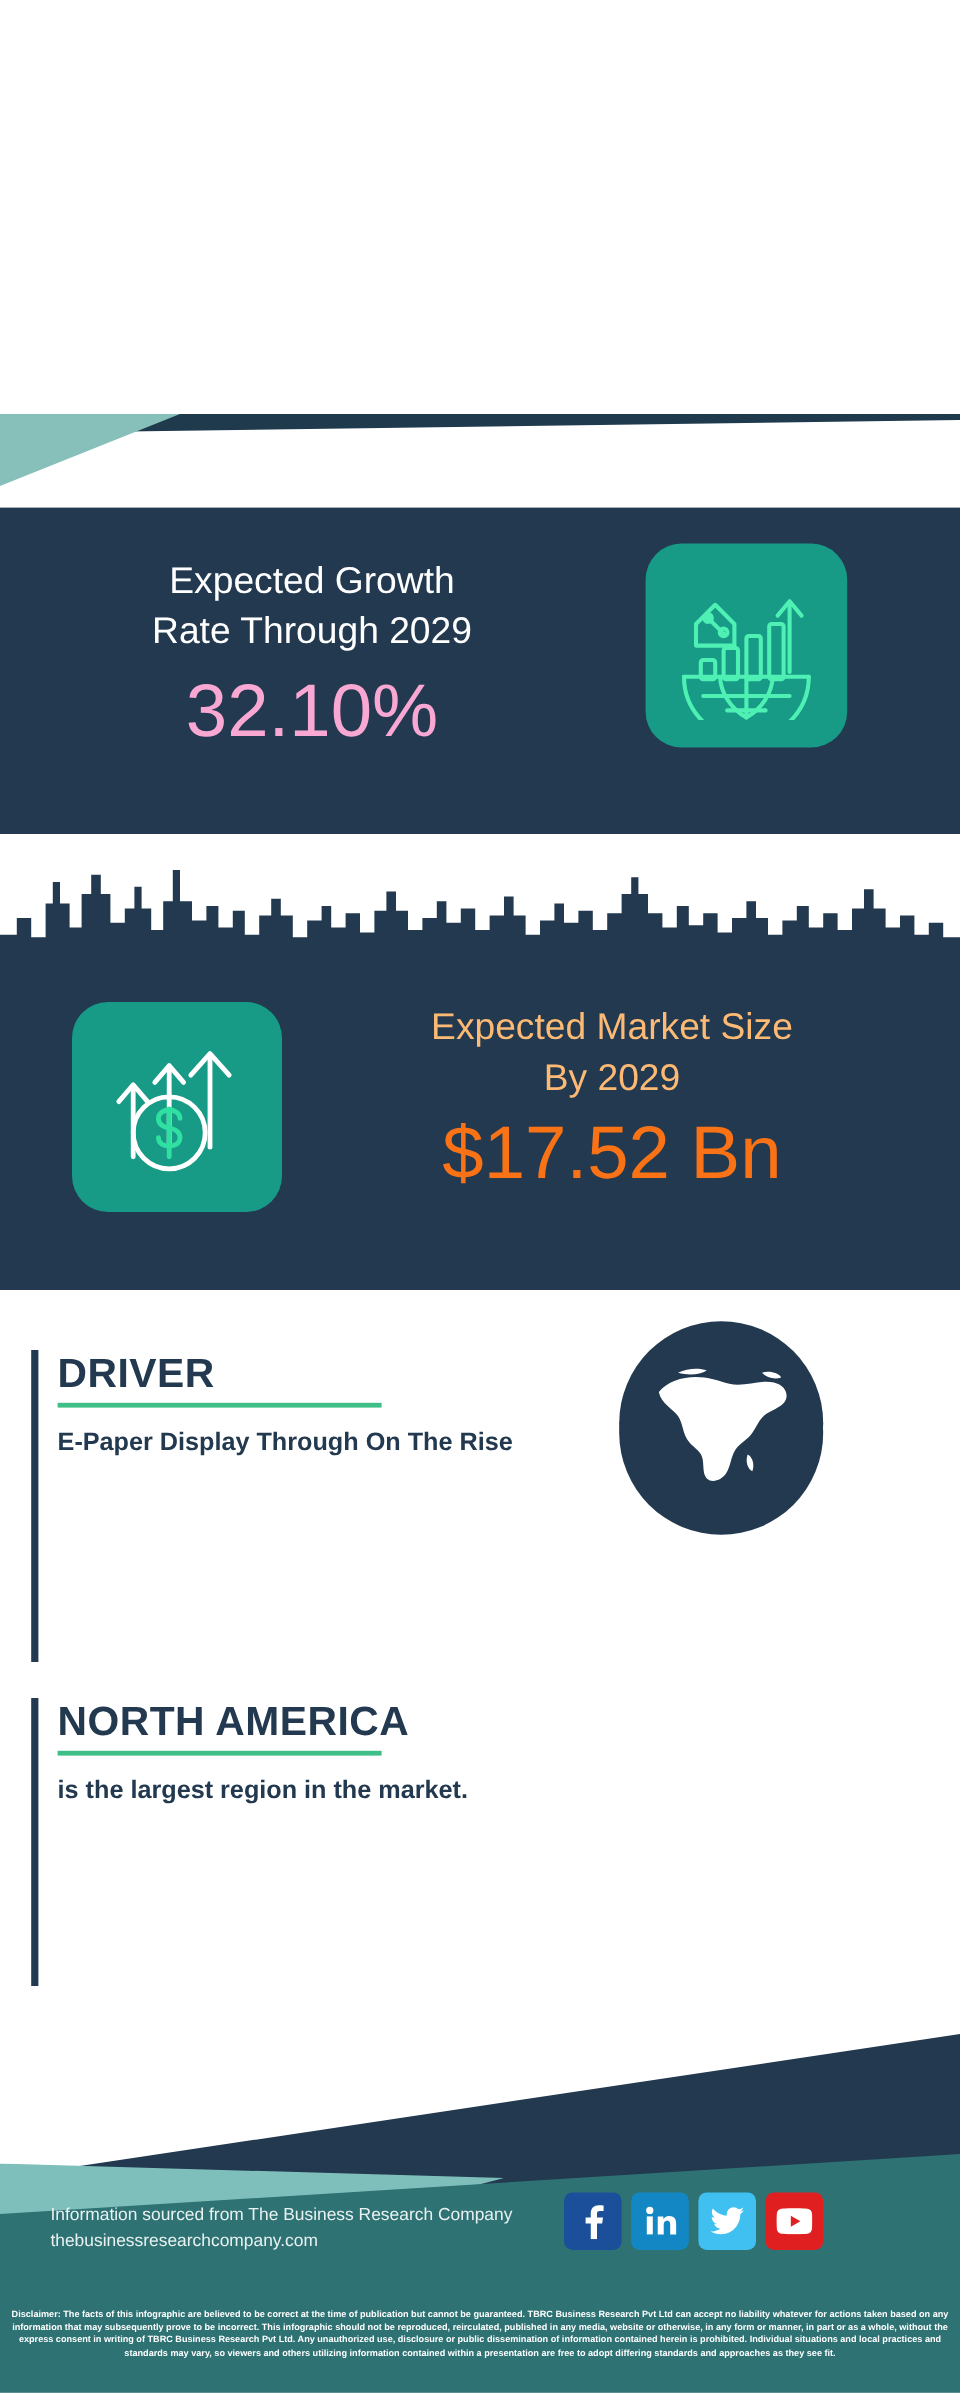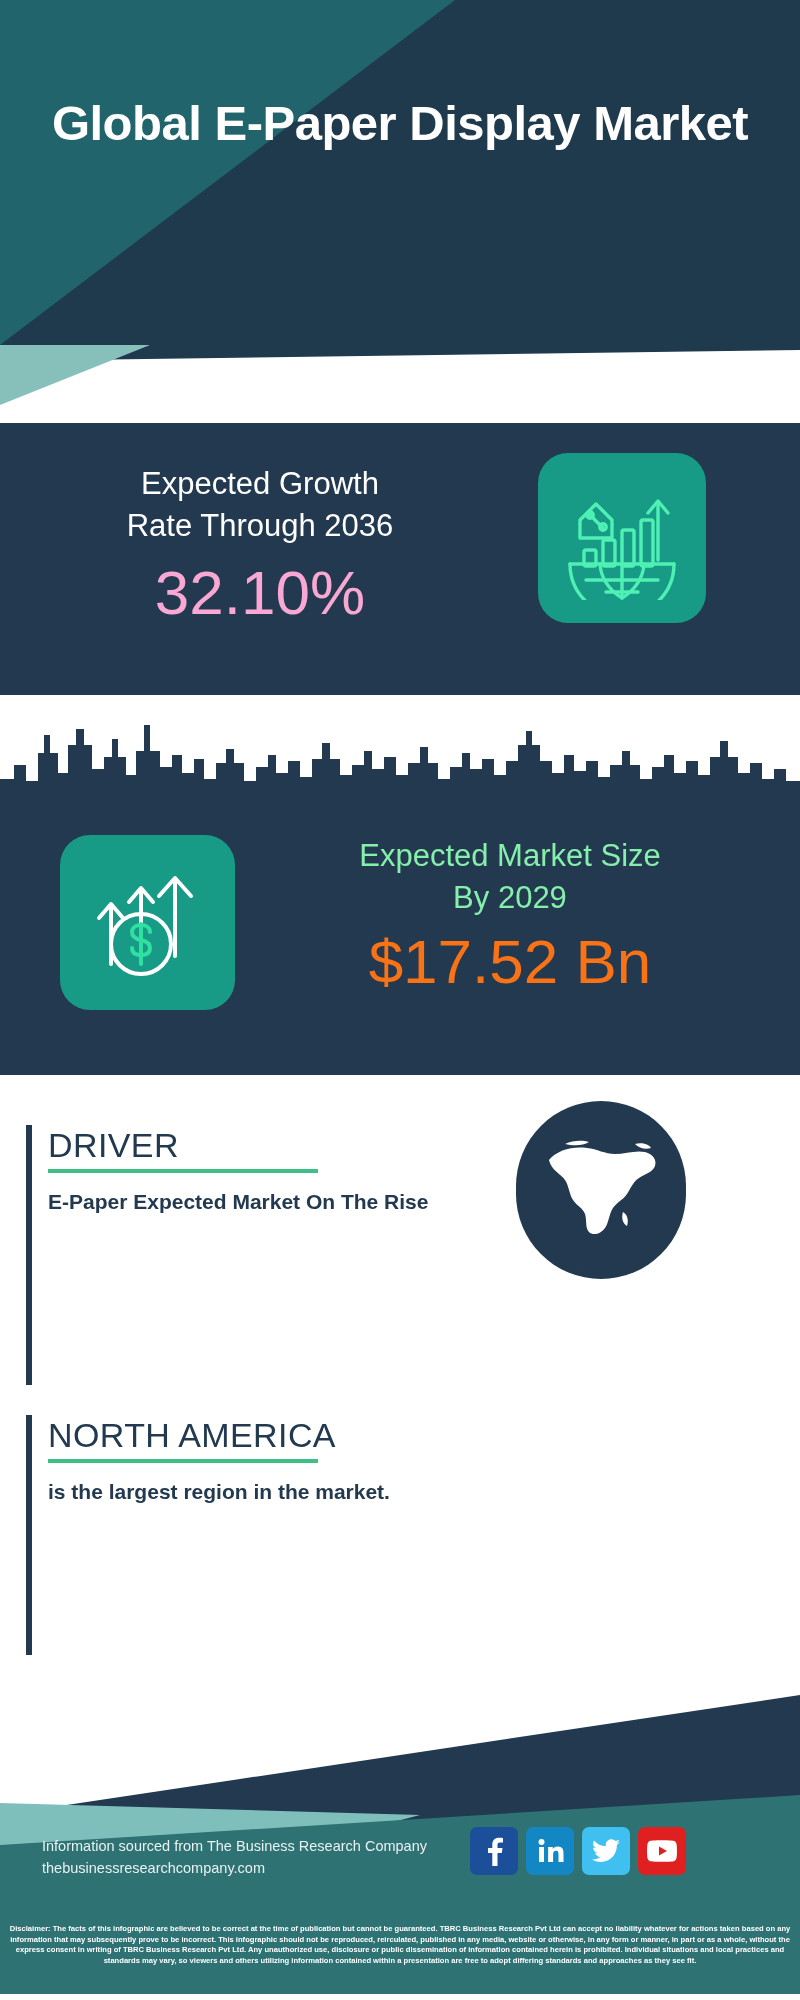--- a/index.html
+++ b/index.html
@@ -43,30 +43,30 @@
     position:absolute;border-radius:30px;background:#189b86;
     display:flex;align-items:center;justify-content:center;
   }
   .growth .iconbox{left:538px;top:30px;width:168px;height:170px;}
 
   
   .market{position:absolute;left:0;top:695px;width:800px;height:380px;background:#22394f;overflow:hidden;}
   .market .skyline{position:absolute;left:0;top:0;width:800px;height:120px;}
   .market .iconbox{left:60px;top:140px;width:175px;height:175px;}
   .market .txtwrap{position:absolute;left:250px;top:140px;width:520px;text-align:center;}
-  .market .label{color:#86efac;font-size:31px;line-height:42px;}
+  .market .label{color:#fdba74;font-size:31px;line-height:42px;}
   .market .value{color:#f97316;font-size:62px;line-height:78px;font-weight:normal;margin-top:4px;}
 
   
   .content{position:absolute;left:0;top:1075px;width:800px;height:620px;background:#ffffff;}
 
   .block{position:absolute;left:26px;}
   .block .bar{position:absolute;left:0;top:0;width:6px;background:#22394f;}
   .block .inner{position:absolute;left:22px;top:0;}
-  .kicker{color:#22394f;font-weight:normal;letter-spacing:0.4px;}
+  .kicker{color:#22394f;font-weight:bold;letter-spacing:0.4px;}
   .rule{height:4px;background:#3fbf87;margin-top:4px;}
   .body{color:#22394f;font-weight:bold;}
 
   .driver{top:50px;}
   .driver .bar{height:260px;}
   .driver .kicker{font-size:34px;line-height:40px;}
   .driver .rule{width:270px;}
   .driver .body{font-size:21px;line-height:30px;margin-top:14px;width:420px;}
   .circle{position:absolute;border-radius:50%;background:#22394f;
           display:flex;align-items:center;justify-content:center;}
@@ -96,34 +96,30 @@
     position:absolute;left:0;top:224px;width:800px;height:75px;background:#2e7274;
     color:#ffffff;font-size:7.6px;line-height:10.7px;text-align:center;
     padding:5px 4px 0 4px;box-sizing:border-box;font-weight:bold;
   }
 </style>
 </head>
 <body>
 
 <div class="stage">
 
-  <div class="header">
-    <div class="tealwedge"></div>
-    <div class="title">Global E-Paper Display Market</div>
-  </div>
 
   <div class="whiteband">
     <div class="darkslant"></div>
     <div class="tri"></div>
   </div>
 
   <div class="growth">
     <div class="txtwrap">
       <div class="label">Expected Growth</div>
-      <div class="label">Rate Through 2036</div>
+      <div class="label">Rate Through 2029</div>
       <div class="value">32.10%</div>
     </div>
     <div class="iconbox">
       <svg width="120" height="124" viewBox="0 0 120 124" fill="none" stroke="#4ff0b4" stroke-width="3.4" stroke-linecap="round" stroke-linejoin="round">
 
         <path d="M18 44 L34 28 L50 44 V62 H18 Z"></path>
         <path d="M27 38 l14 14"></path>
         <circle cx="28" cy="39" r="3.2"></circle>
         <circle cx="41" cy="51" r="3.2"></circle>
 
@@ -172,21 +168,21 @@
     </div>
   </div>
 
   <div class="content">
 
     <div class="block driver">
       <div class="bar"></div>
       <div class="inner">
         <div class="kicker">DRIVER</div>
         <div class="rule"></div>
-        <div class="body">E-Paper Expected Market On The Rise</div>
+        <div class="body">E-Paper Display Through On The Rise</div>
       </div>
     </div>
     <div class="circle driver-circle">
       <svg width="118" height="118" viewBox="0 0 118 118" fill="none" stroke="#ffffff" stroke-width="3.6" stroke-linecap="round" stroke-linejoin="round">
         <circle cx="59" cy="59" r="27" stroke="#ffffff"></circle>
         <path d="M59 42 V76" stroke="#ffffff"></path>
         <path d="M68 49 c0-4-4-6-9-6 s-9 2-9 6 s4 6 9 7 s9 3 9 7 s-4 6-9 6 s-9-2-9-6" stroke="#ffffff"></path>
         <path d="M24 76 V34"></path>
           <path d="M16 42 L24 32 L32 42"></path>
         <path d="M33 34 h8 a6 6 0 0 1 6 6 v6"></path>

